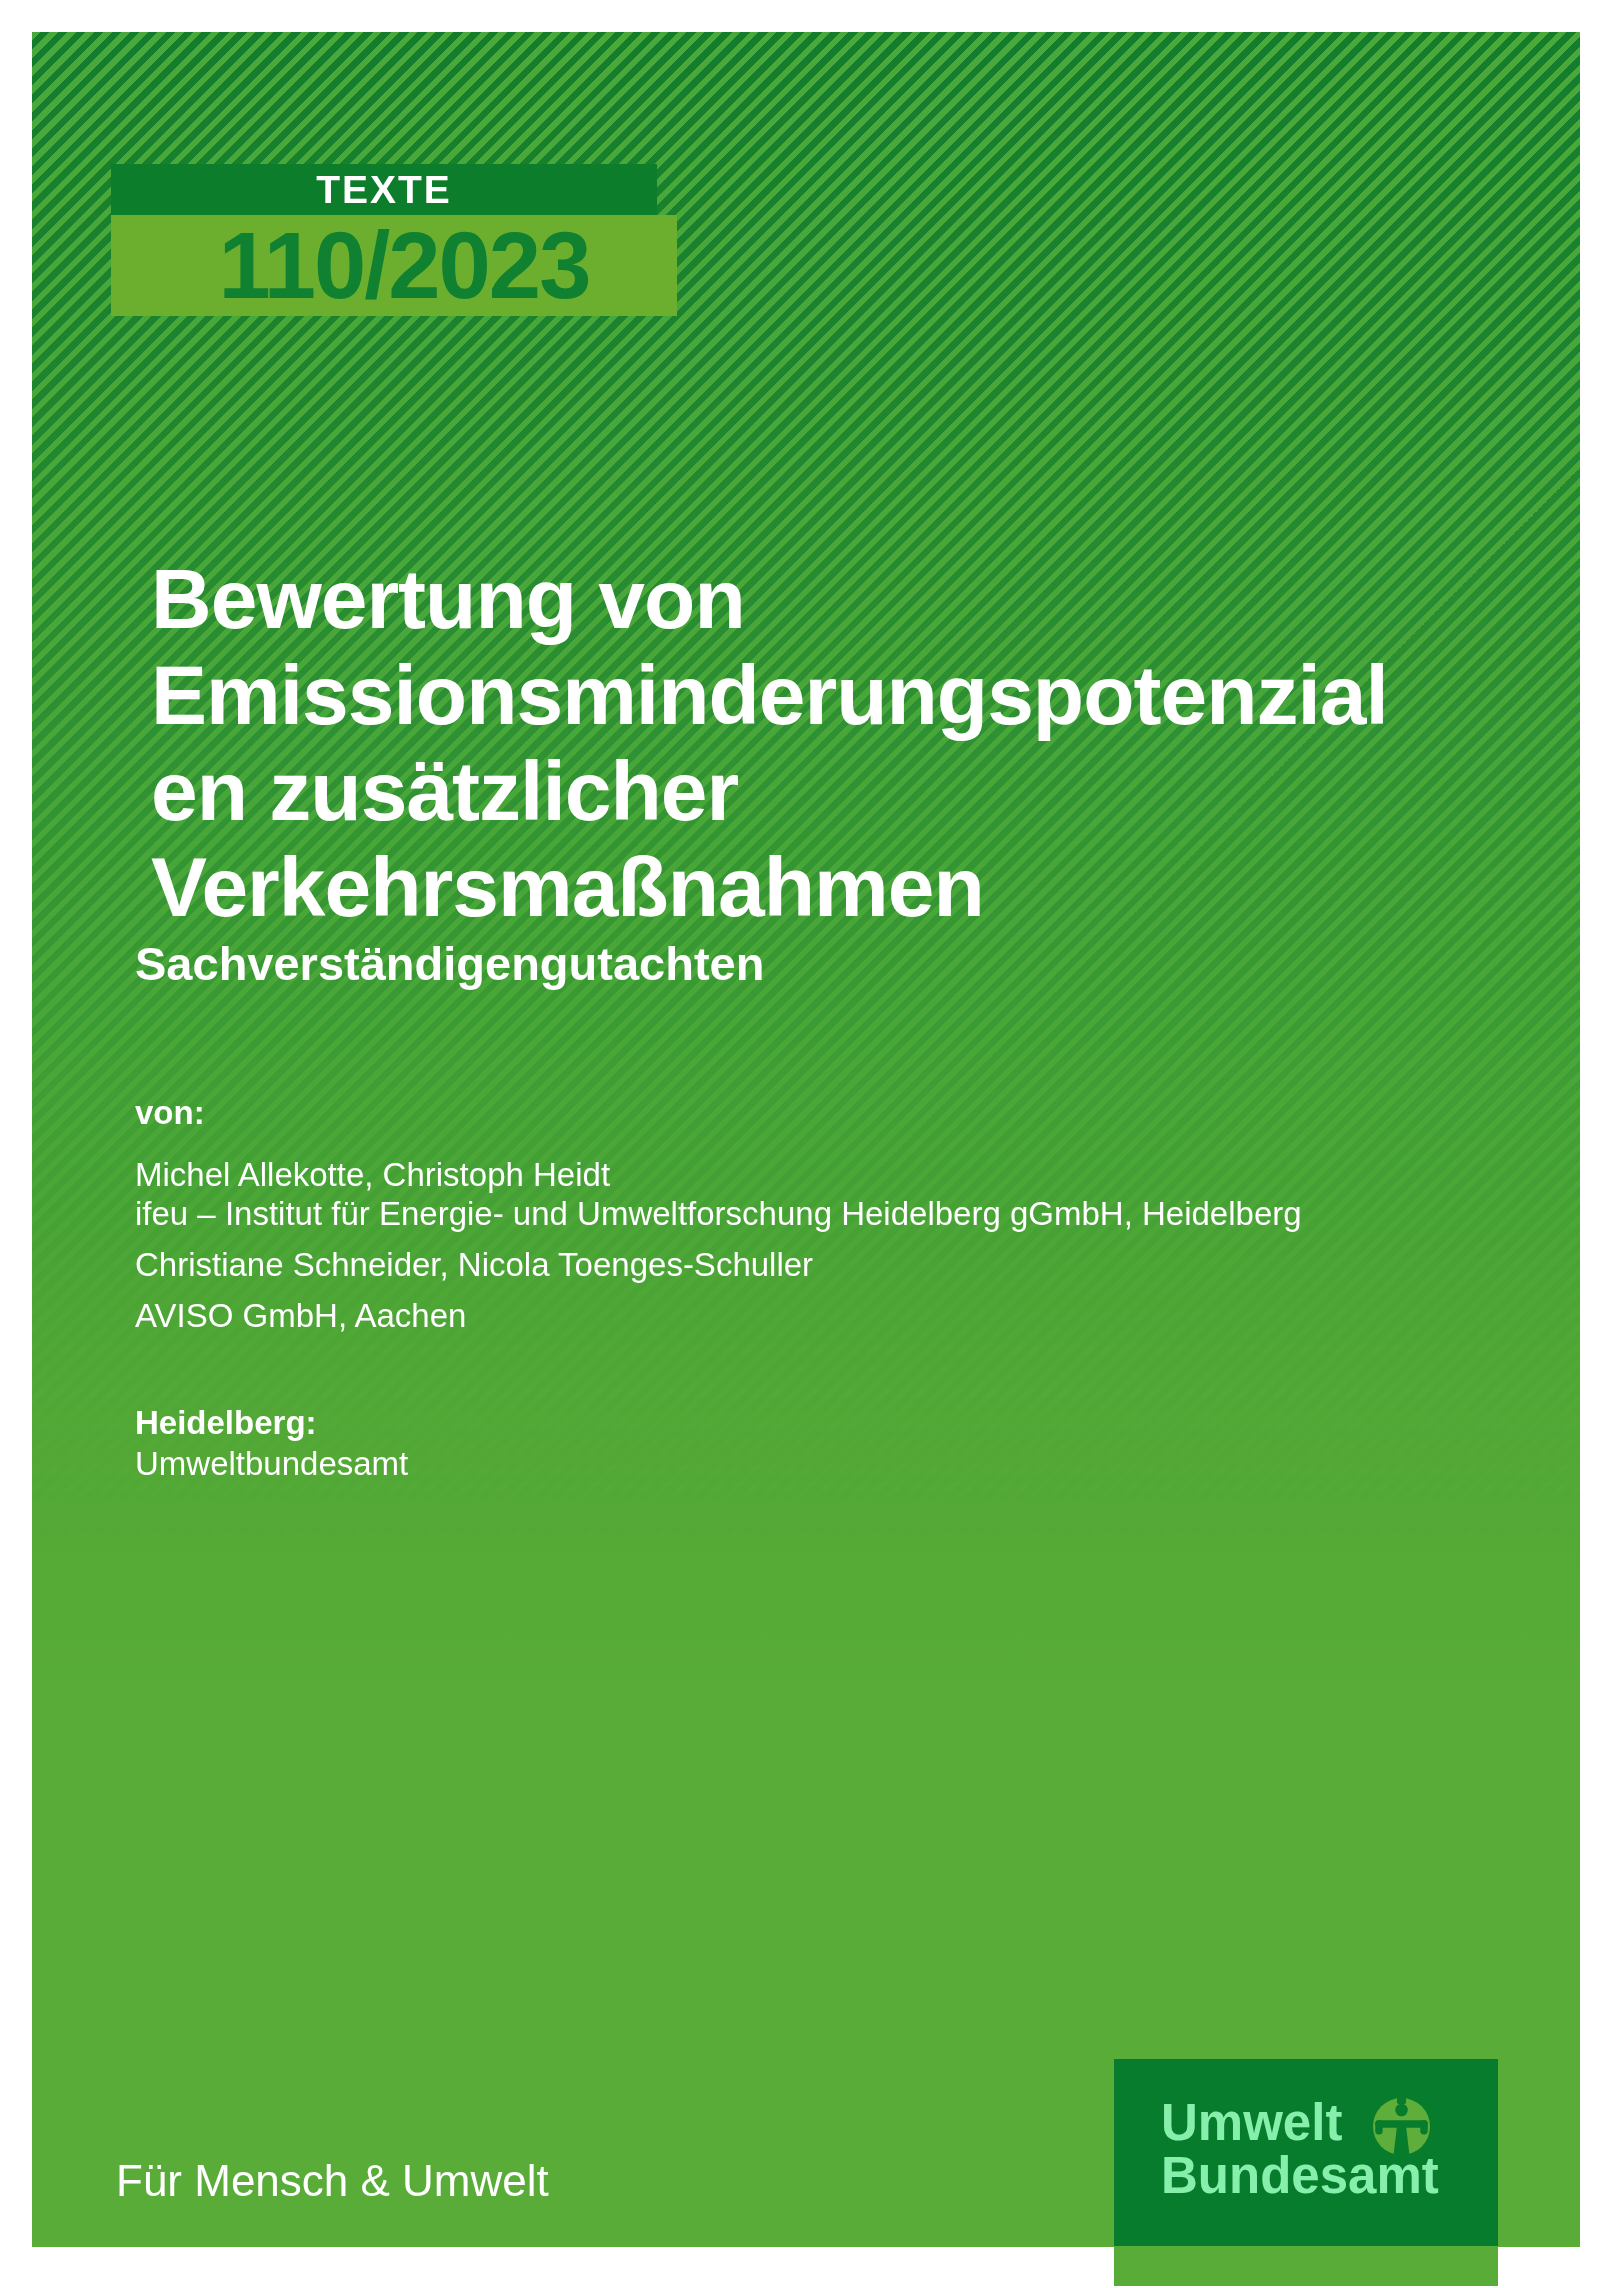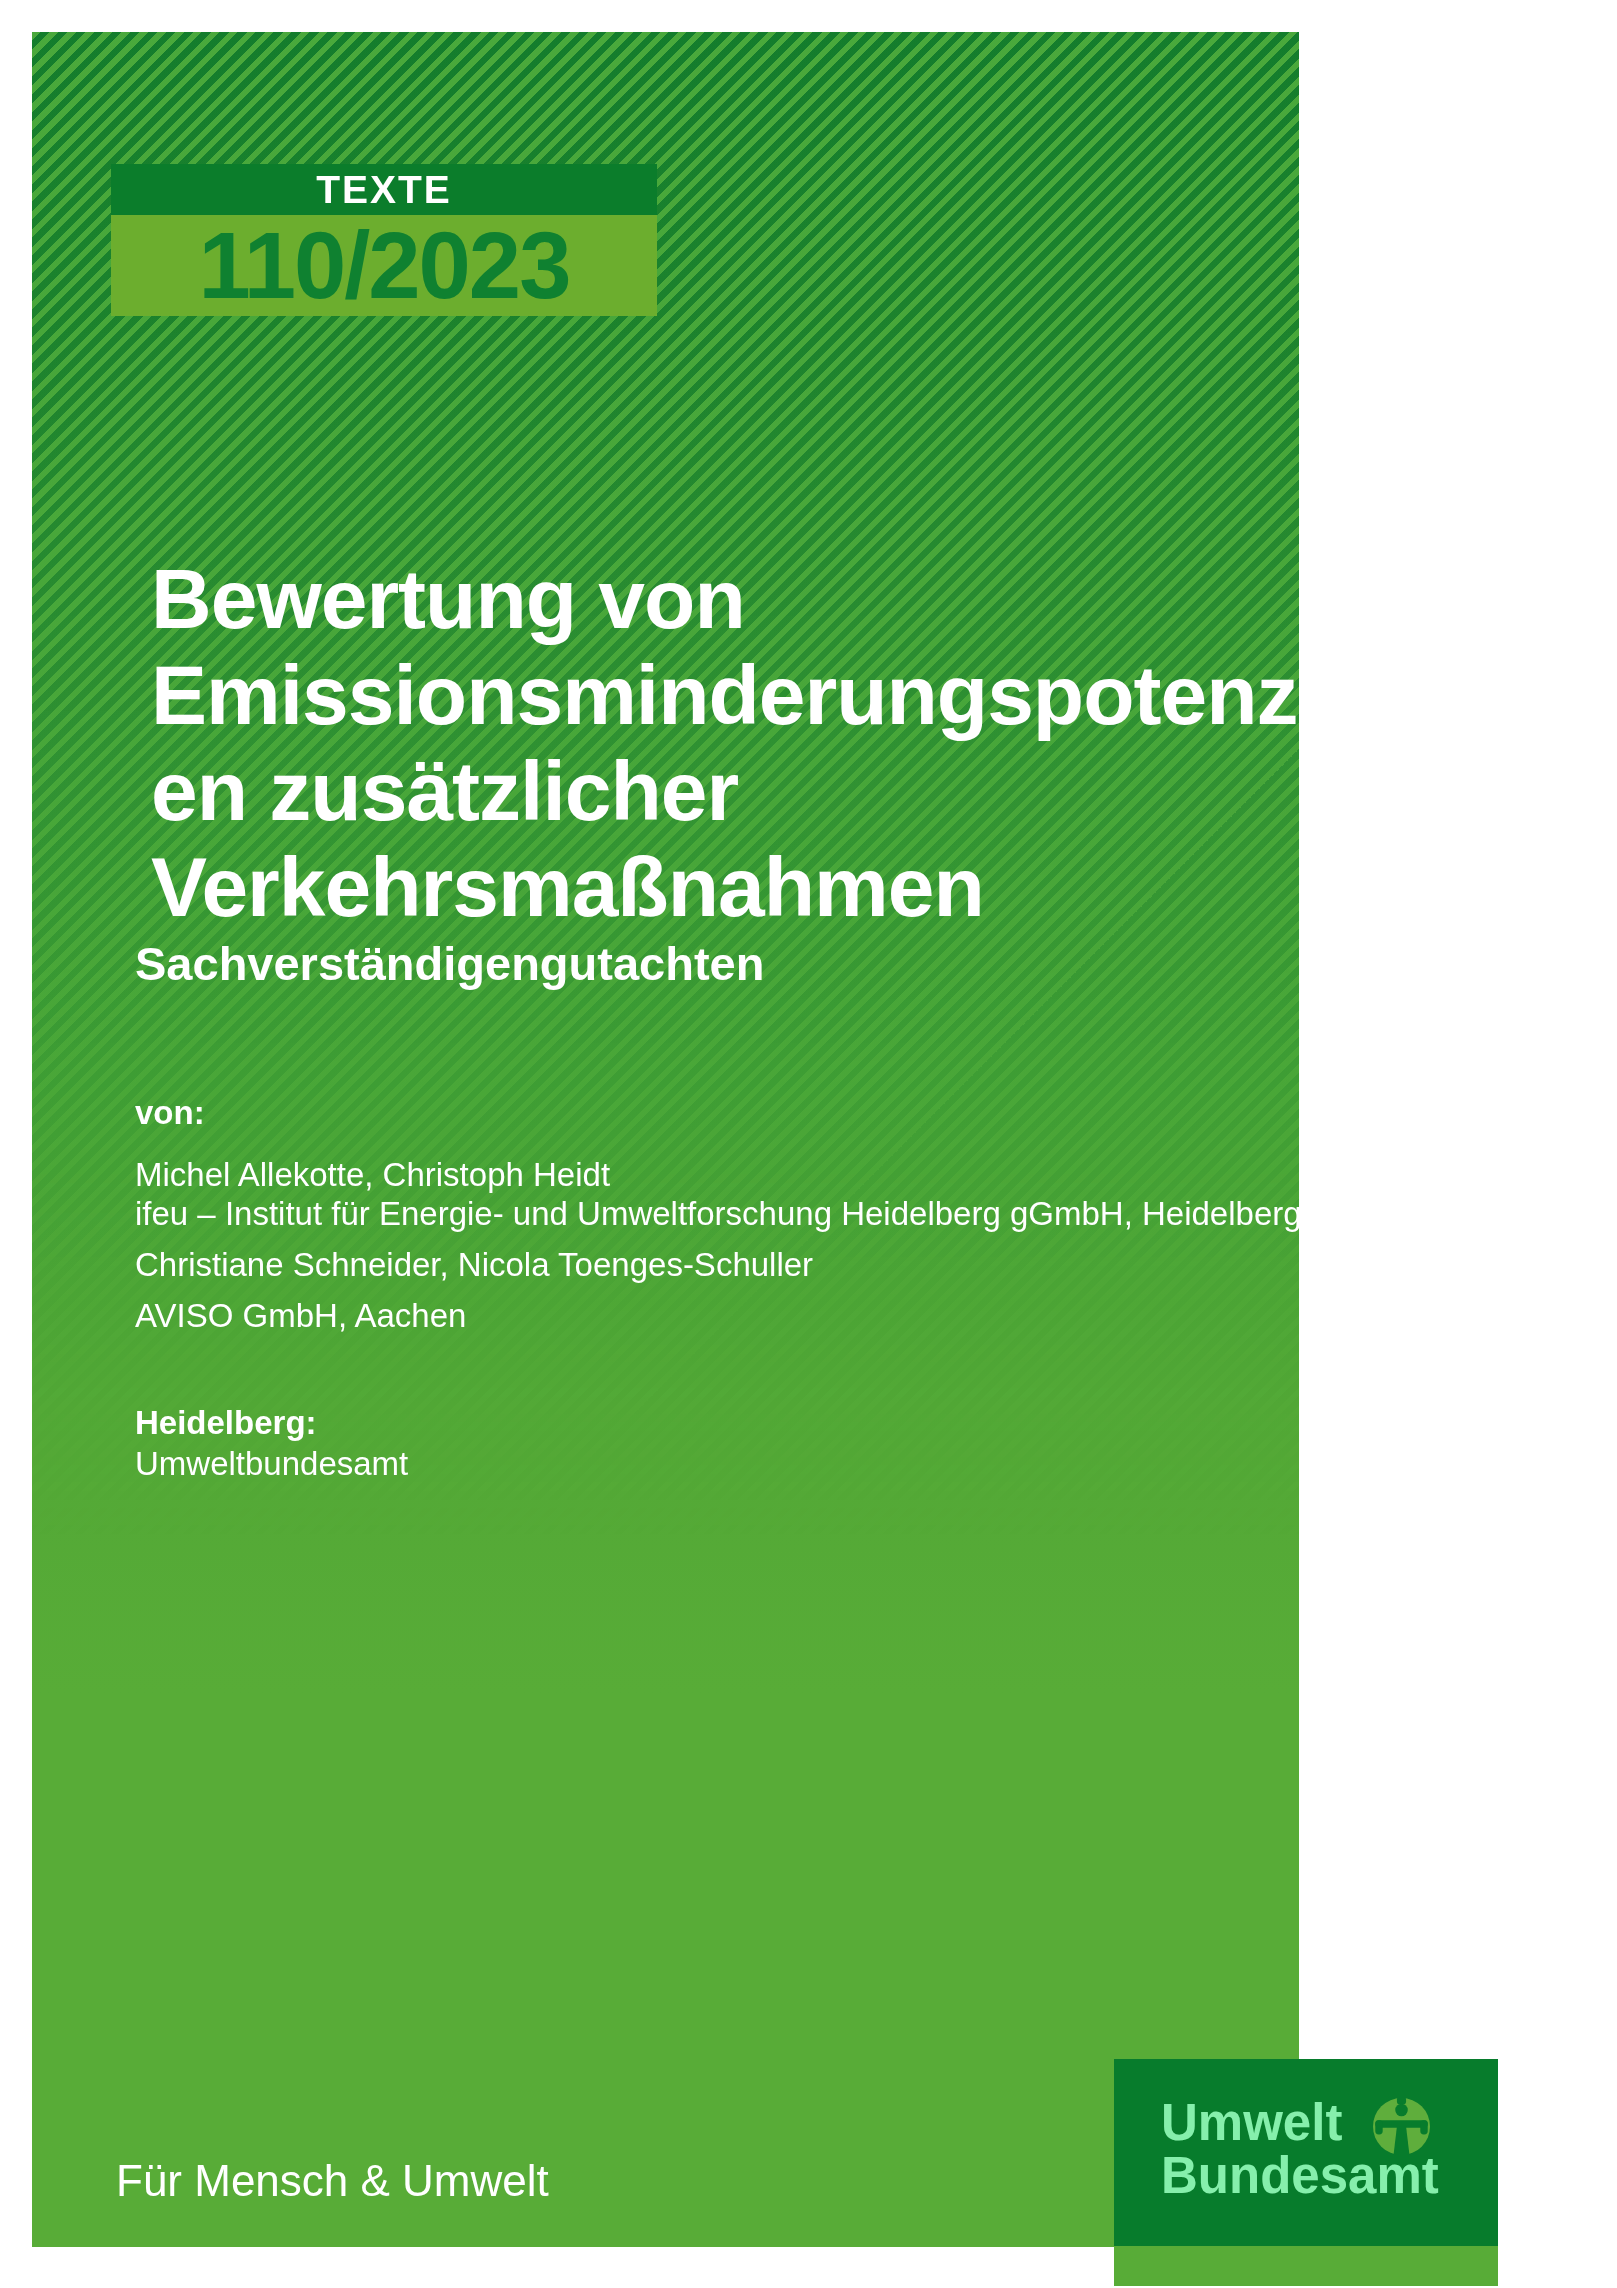--- a/index.html
+++ b/index.html
@@ -5,21 +5,21 @@
   html,body{margin:0;padding:0;background:#ffffff;}
   .page{
     position:relative;
     width:1617px;height:2289px;
     background:#ffffff;
     font-family:"Liberation Sans", sans-serif;
     overflow:hidden;
   }
   
   .bg{
-    position:absolute;left:32px;top:32px;width:1267px;height:2215px;
+    position:absolute;left:32px;top:32px;width:1548px;height:2215px;
     background:linear-gradient(to bottom,
       #16812E 0%, #1F872F 14%, #2F9333 30%, #41A035 48%, #52A836 62%, #58AC37 75%, #58AC37 100%);
   }
   .bg::before{
     content:"";position:absolute;inset:0;
     background:repeating-linear-gradient(135deg,
       rgba(122,206,72,0.55) 0px, rgba(122,206,72,0.55) 5.9px,
       rgba(8,96,34,0.10) 5.9px, rgba(8,96,34,0.10) 12.7px);
     -webkit-mask-image:linear-gradient(to bottom, rgba(0,0,0,0.95) 0%, rgba(0,0,0,0.75) 22%, rgba(0,0,0,0.40) 42%, rgba(0,0,0,0.12) 56%, rgba(0,0,0,0) 68%);
             mask-image:linear-gradient(to bottom, rgba(0,0,0,0.95) 0%, rgba(0,0,0,0.75) 22%, rgba(0,0,0,0.40) 42%, rgba(0,0,0,0.12) 56%, rgba(0,0,0,0) 68%);
@@ -28,21 +28,21 @@
   .band-dark{
     position:absolute;left:79px;top:132px;width:546px;height:51px;
     background:#0B7D2B;color:#ffffff;
     display:flex;align-items:center;justify-content:center;
     font-size:39px;font-weight:bold;letter-spacing:2px;
   }
   .band-light{
     position:absolute;left:79px;top:183px;width:546px;height:101px;
     background:#6CAE2E;color:#0F8130;
     display:flex;align-items:center;justify-content:center;
-    font-size:94px;font-weight:bold;letter-spacing:-2px;
+    font-size:94px;font-weight:bold;letter-spacing:-2px;padding-left:20px;
   }
   
   .title{
     position:absolute;left:119px;top:519px;width:1392px;
     color:#ffffff;font-size:84px;font-weight:bold;line-height:96px;letter-spacing:-1px;
   }
   .subtitle{
     position:absolute;left:103px;top:904px;width:1274px;
     color:#ffffff;font-size:47px;font-weight:bold;line-height:55px;
   }

